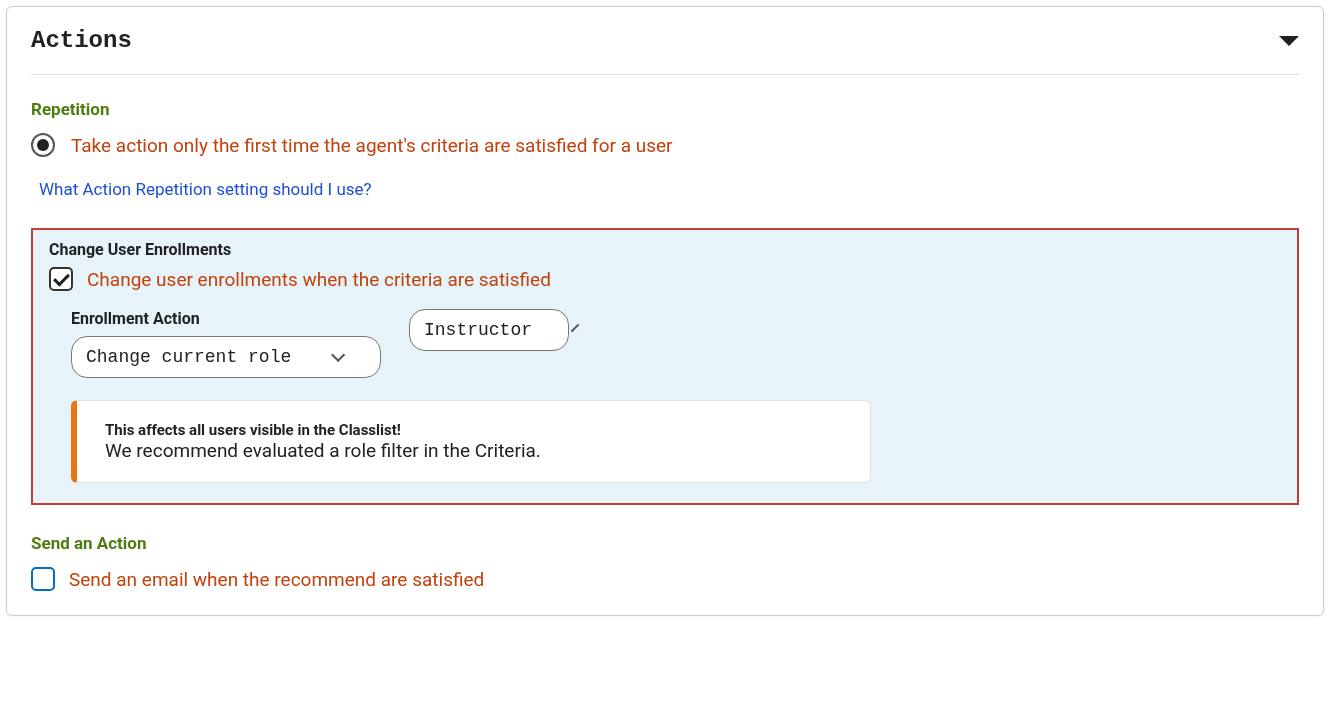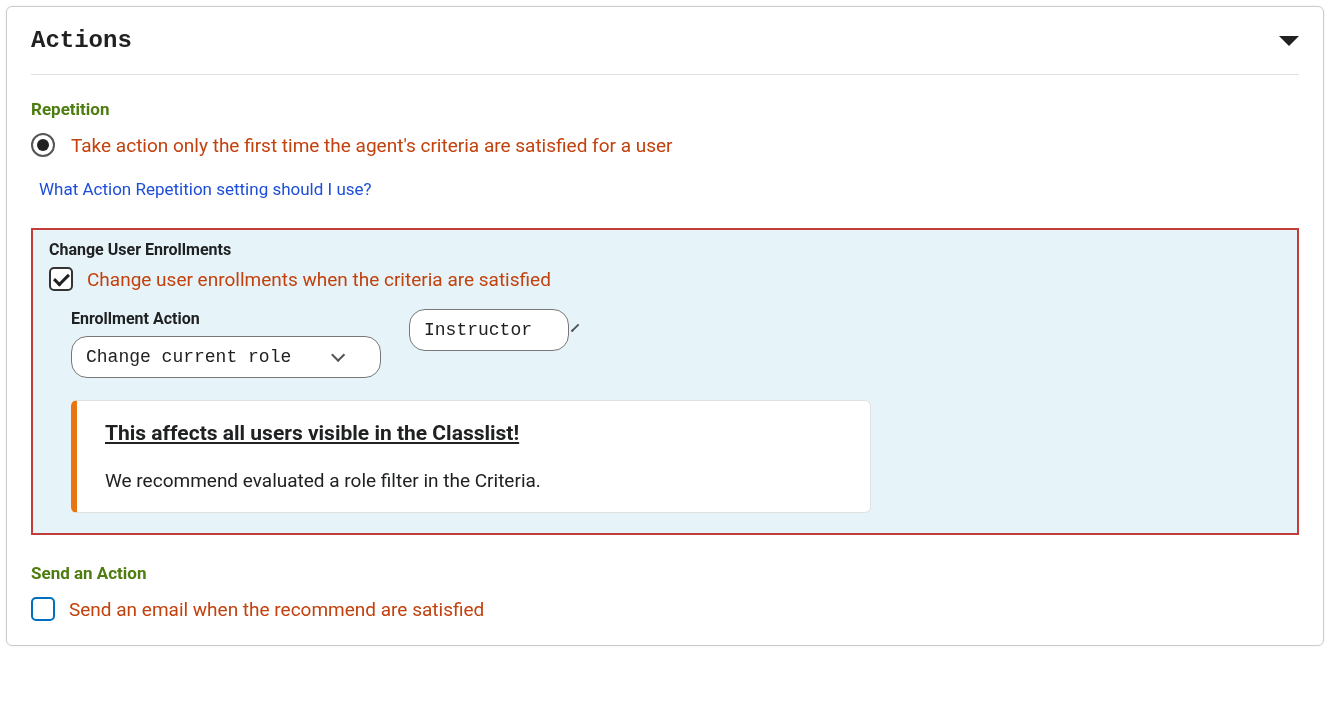--- a/index.html
+++ b/index.html
@@ -170,23 +170,22 @@
       background: #fff;
       border: 1px solid #e0e0e0;
       border-left: 6px solid #e87511;
       border-radius: 6px;
       padding: 20px 28px;
       margin-left: 22px;
       max-width: 800px;
     }
     .alert-title {
       font-weight: 700;
-      font-size: 21px;
-      margin-bottom: 24px;
-      text-decoration: underline;
+      font-size: 15px;
+      margin-bottom: 0;
     }
     .alert-text {
       font-size: 19px;
     }
     .email-section {
       margin-top: 4px;
     }
     .email-section .checkbox-row { margin-bottom: 0; }
   </style>
 </head>

